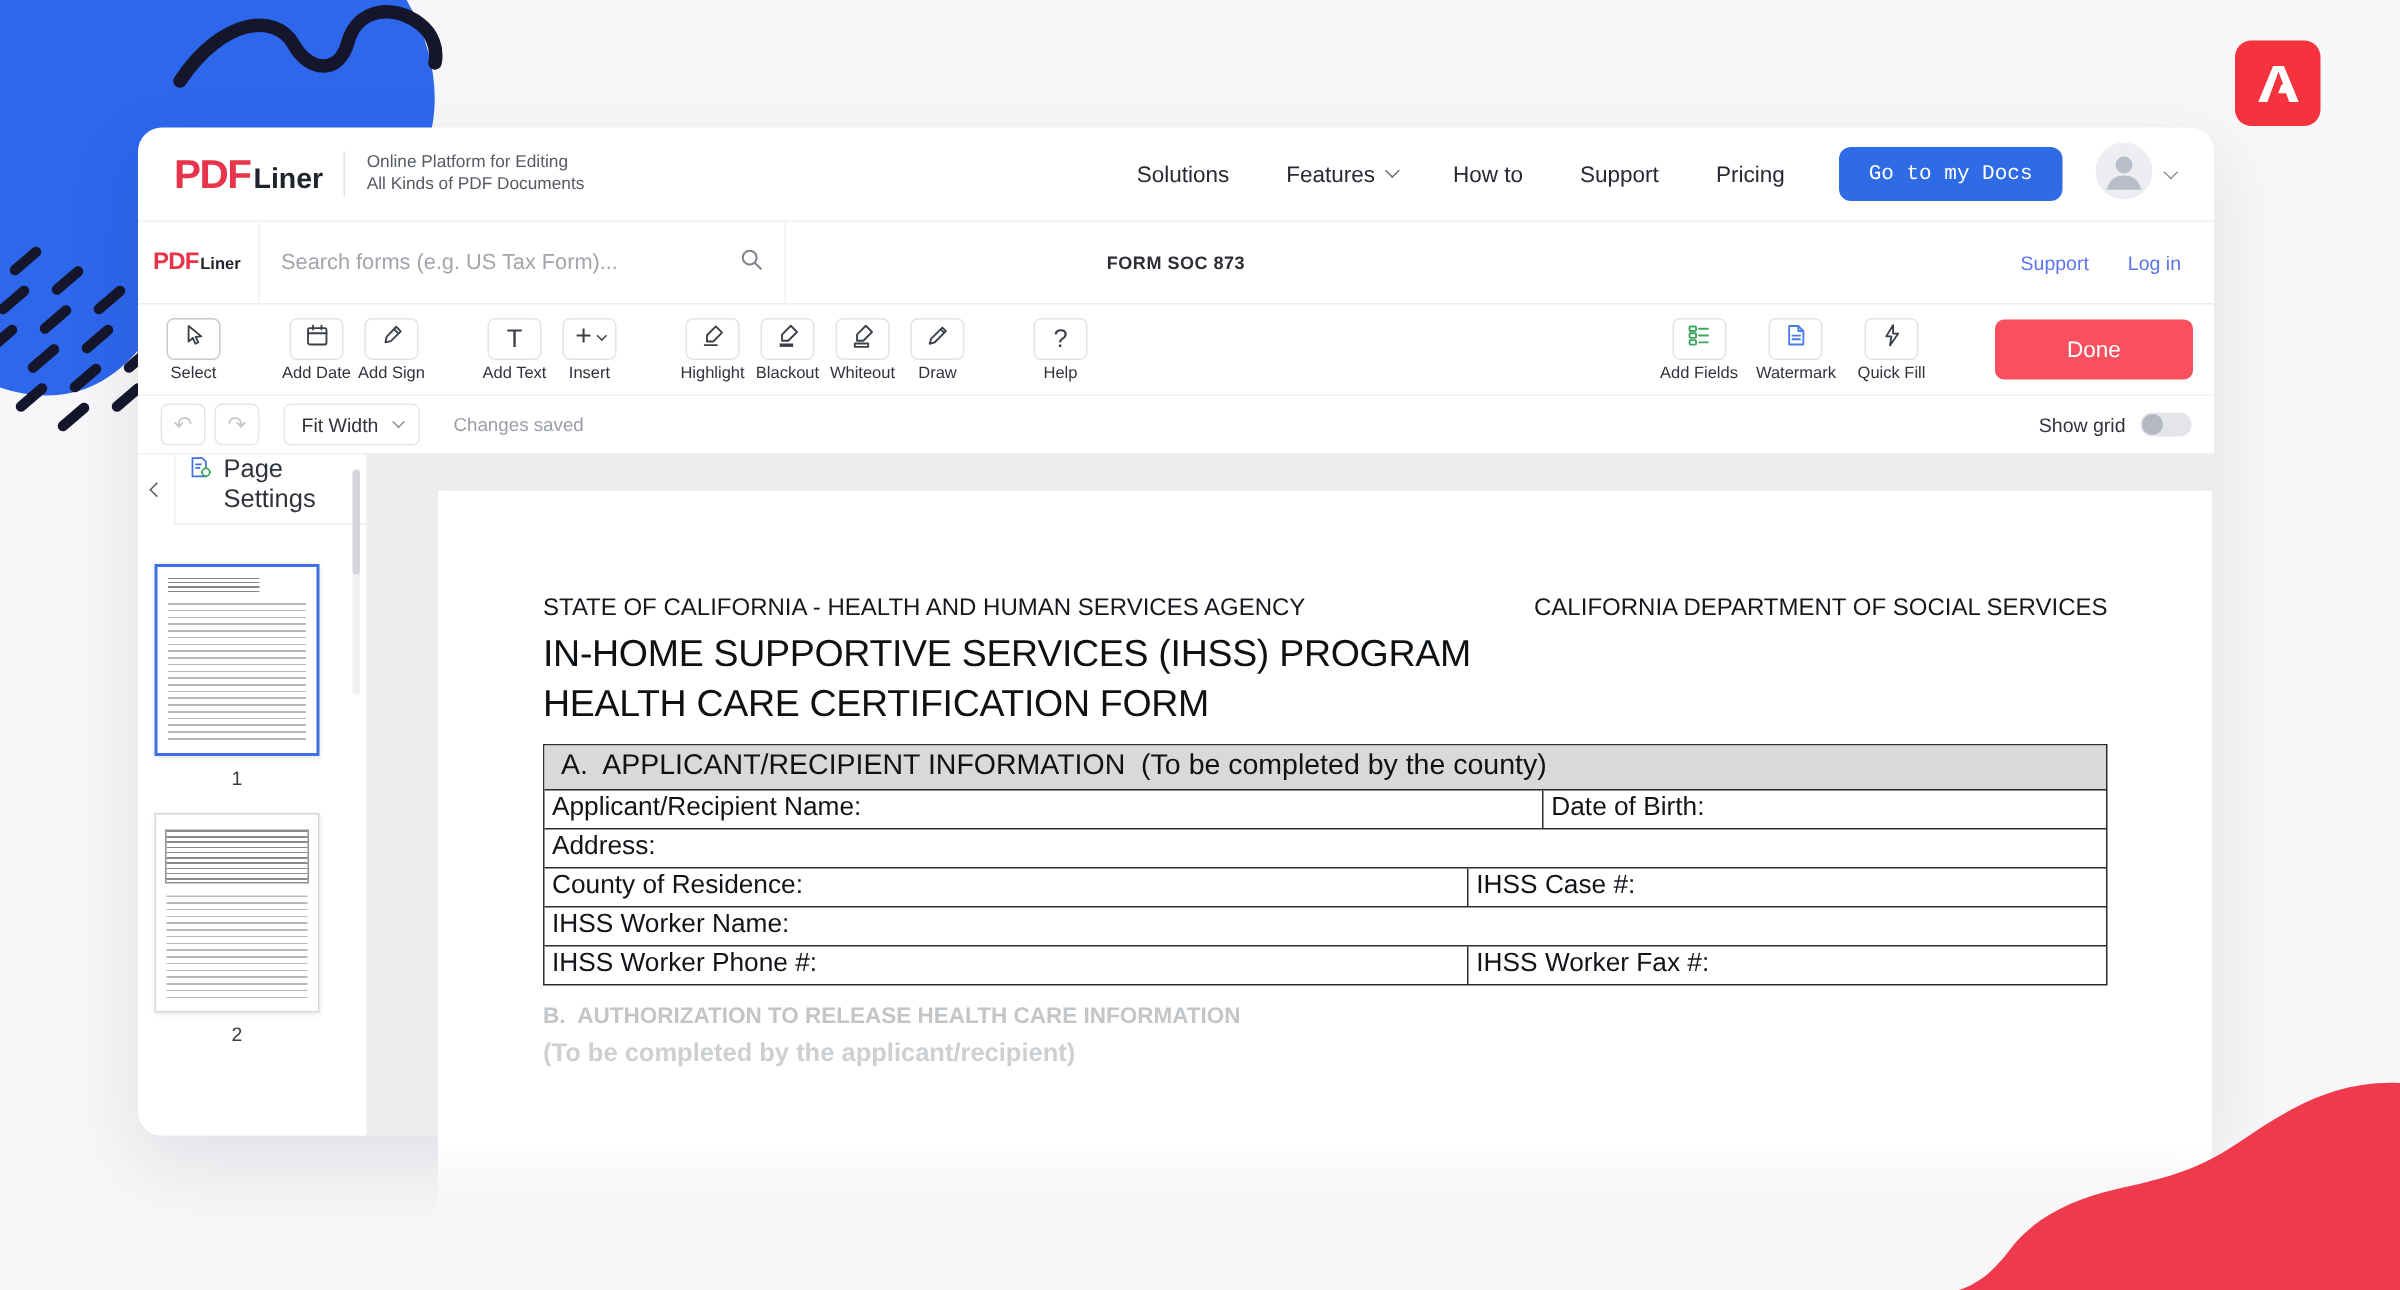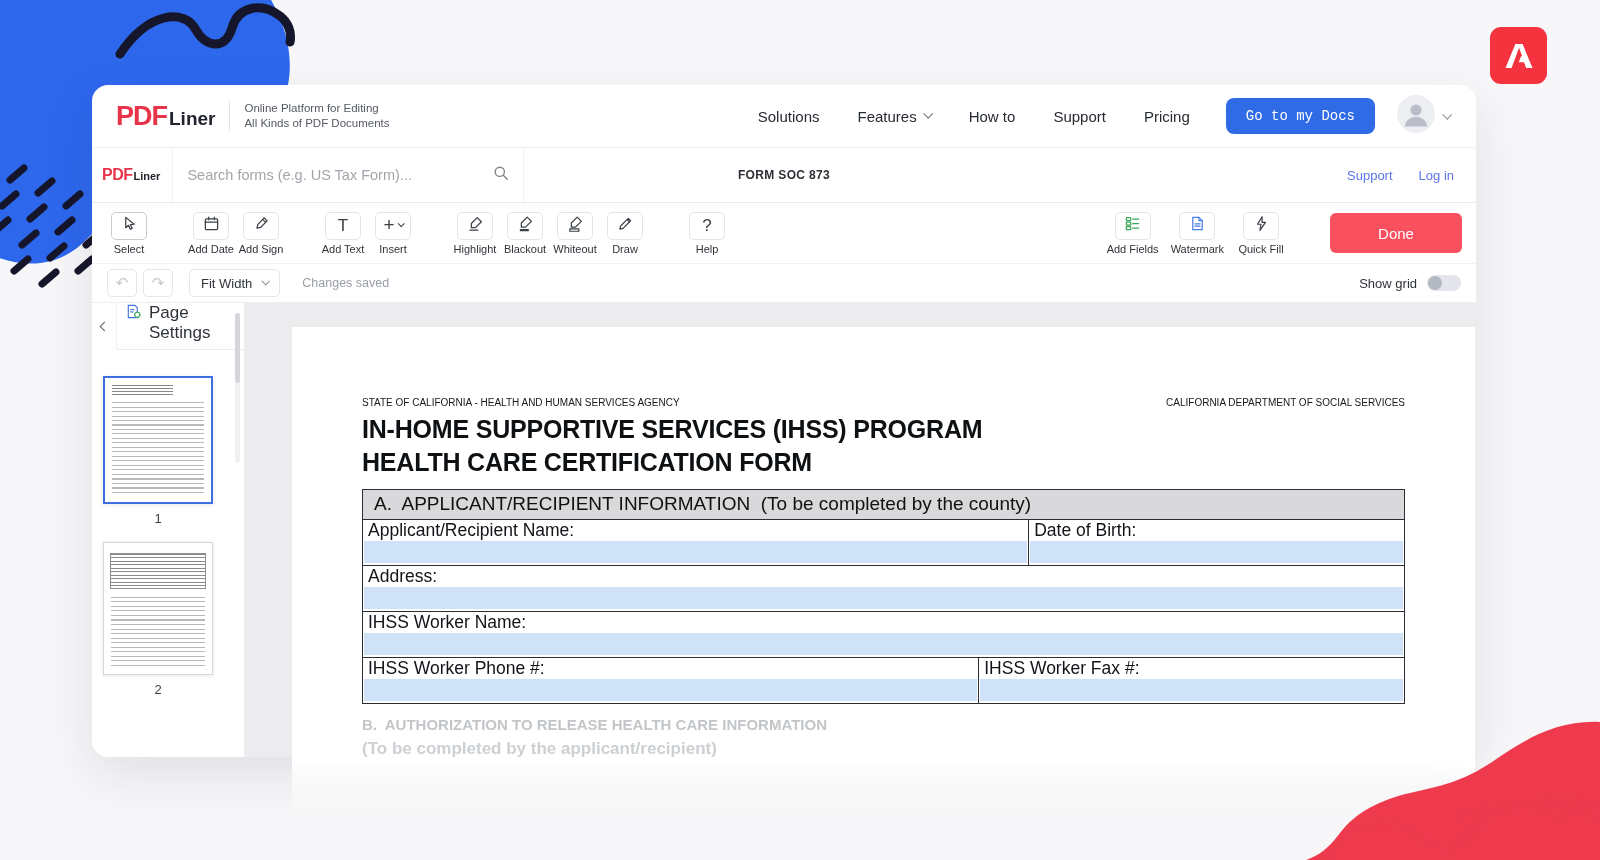--- a/index.html
+++ b/index.html
@@ -98,28 +98,28 @@
   .tnum{font-size:13px;color:#3a3e45;margin:7px 0 16px}
   .sb-track{position:absolute;right:4px;top:10px;width:5px;height:150px;background:#f0f0f2;border-radius:3px}
   .sb-thumb{width:5px;height:70px;background:#d5d5da;border-radius:3px;cursor:grab}
   .canvas{flex:1;background:#ececee;position:relative}
 
   
   .pdf-page{position:absolute;left:292px;top:327px;width:1183px;height:494px;background:#fff;z-index:5;
     box-shadow:0 2px 14px rgba(0,0,0,.05);padding:70px 70px 0 70px;
     -webkit-mask-image:linear-gradient(to bottom,#000 0%,#000 88%,transparent 100%);
     mask-image:linear-gradient(to bottom,#000 0%,#000 88%,transparent 100%)}
-  .doc-head{display:flex;justify-content:space-between;align-items:flex-end;font-size:10px;color:#15181c;margin-bottom:5px}
-  .doc-title{font-size:25px;font-weight:bold;color:#0e1114;line-height:33px;letter-spacing:-.2px}
+  .doc-head{display:flex;justify-content:space-between;align-items:flex-end;font-size:16px;color:#15181c;margin-bottom:5px}
+  .doc-title{font-size:25px;font-weight:normal;color:#0e1114;line-height:33px;letter-spacing:-.2px}
   .form-table{border:1px solid #2a2d31;margin-top:10px}
   .sec-head{background:#d9d9db;border-bottom:1px solid #2a2d31;font-size:19px;font-weight:normal;
     padding:3px 11px 4px;white-space:pre-wrap;color:#111;line-height:22px}
   .frow{display:flex}
   .frow + .frow{border-top:1px solid #2a2d31}
-  .fcell{flex:1;min-width:0;display:flex;flex-direction:column}
+  .fcell{flex:1;min-width:0;display:flex;}
   .fcell + .fcell{border-left:1px solid #2a2d31}
   .flabel{font-size:17.5px;color:#101317;padding:1px 5px 0;line-height:19px;white-space:nowrap;overflow:hidden}
   .finput{height:22px;background:#d0e2f7;margin:1px 1px 2px;cursor:text}
   .w64{flex:0 0 63.9%}
   .w59{flex:0 0 59.1%}
   .sec-b{margin-top:9px}
   .sec-b .t{font-size:15px;font-weight:bold;color:#c3c6c9;white-space:pre-wrap;line-height:23px}
   .sec-b .s{font-size:17px;font-weight:bold;color:#cdd0d3;margin-top:3px}
 </style>
 </head>
@@ -437,20 +437,30 @@
       </div>
     </div>
 
     <div class="frow">
       <div class="fcell">
         <span class="flabel">Address:</span>
         <div class="finput"></div>
       </div>
     </div>
 
+    <div class="frow">
+      <div class="fcell w59">
+        <span class="flabel">County of Residence:</span>
+        <div class="finput"></div>
+      </div>
+      <div class="fcell">
+        <span class="flabel">IHSS Case #:</span>
+        <div class="finput"></div>
+      </div>
+    </div>
 
     <div class="frow">
       <div class="fcell">
         <span class="flabel">IHSS Worker Name:</span>
         <div class="finput"></div>
       </div>
     </div>
 
     <div class="frow">
       <div class="fcell w59">

